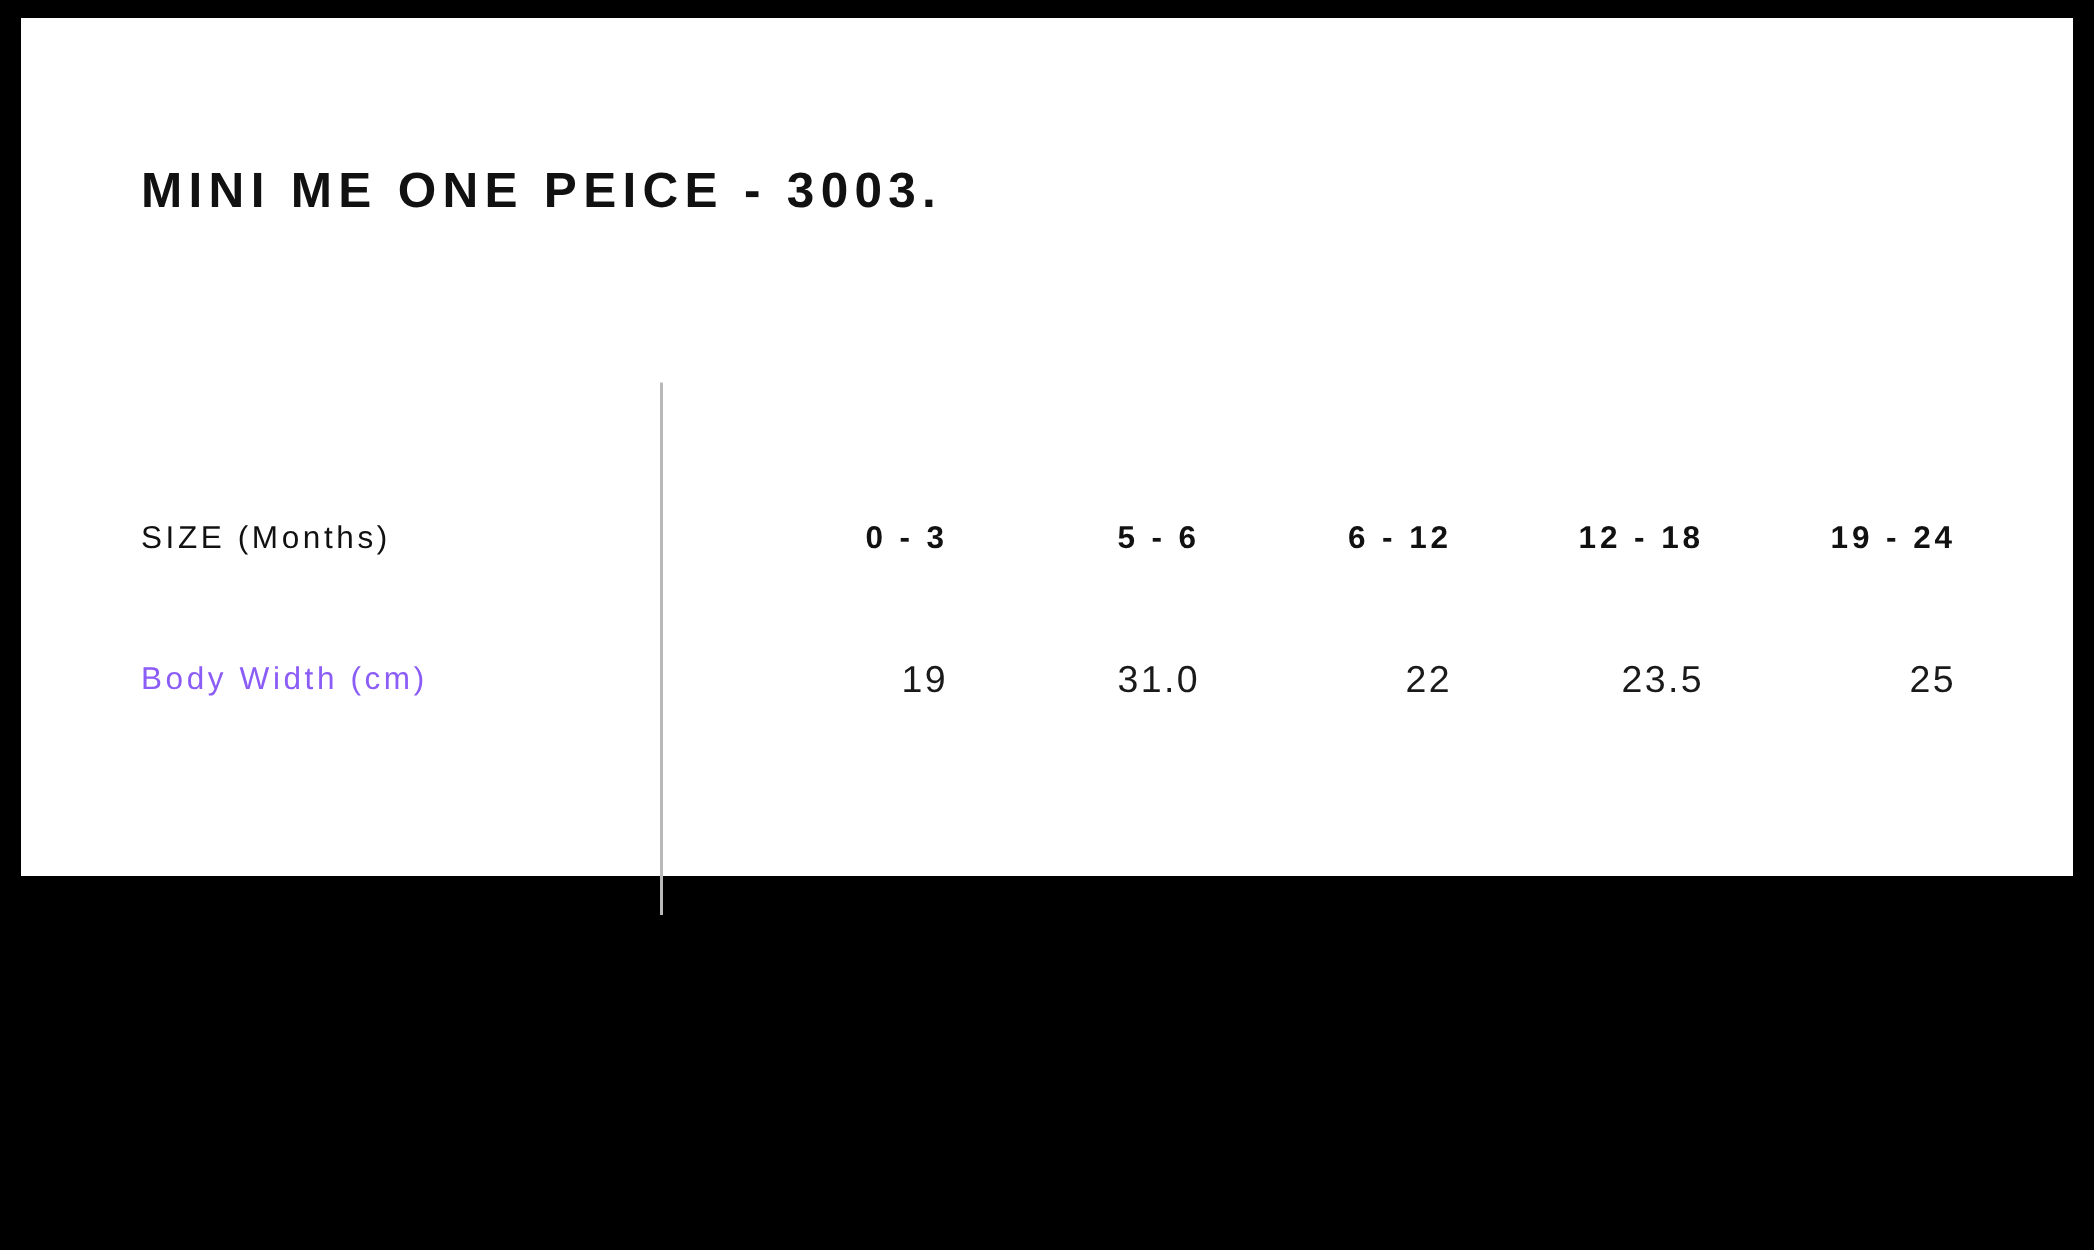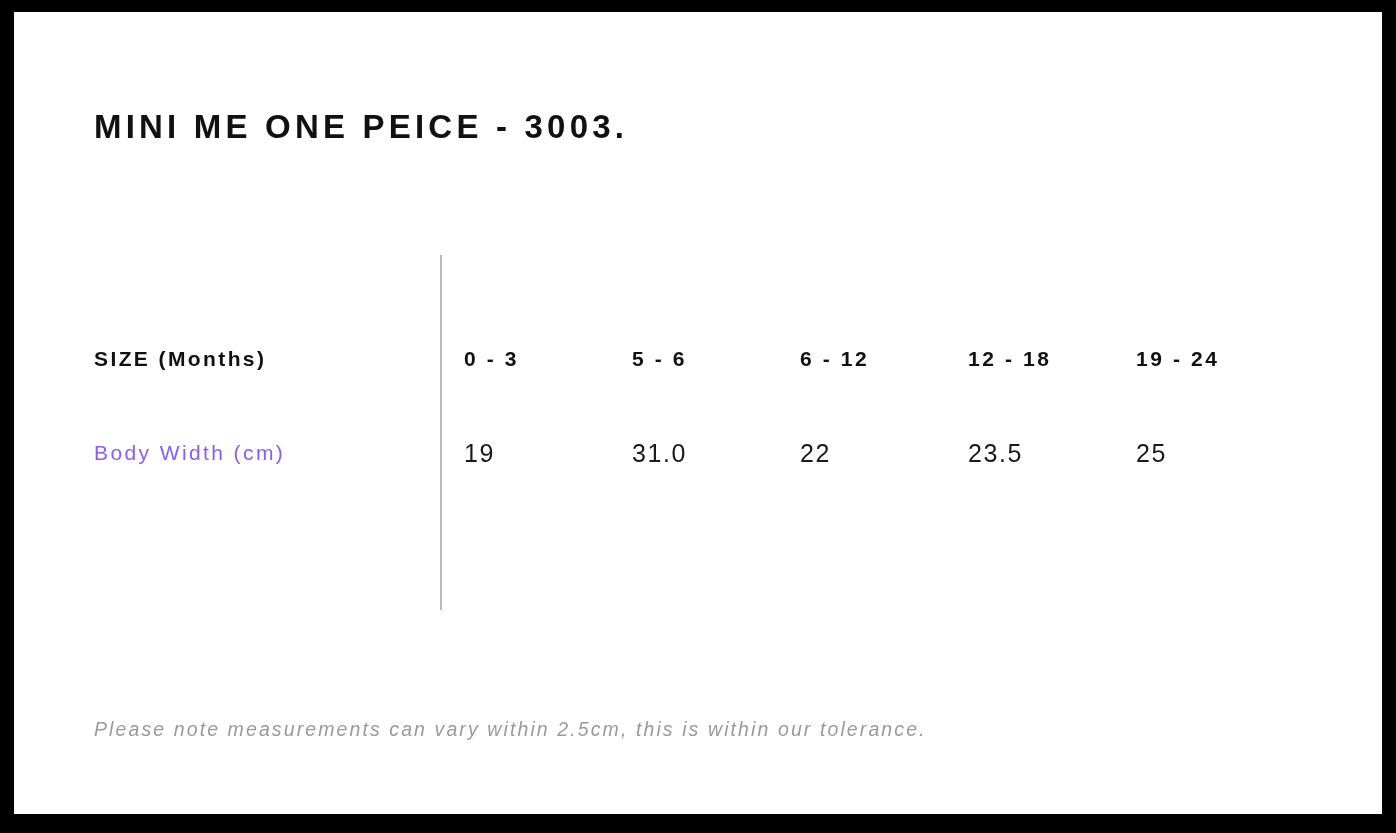--- a/index.html
+++ b/index.html
@@ -11,21 +11,21 @@
     width: 1396px;
     height: 833px;
     font-family: "Liberation Sans", sans-serif;
     overflow: hidden;
   }
   .page {
     position: absolute;
     left: 14px;
     top: 12px;
     width: 1368px;
-    height: 802px;
+    height: 572px;
     background: #ffffff;
     box-sizing: border-box;
   }
   .title {
     position: absolute;
     left: 80px;
     top: 96px;
     font-size: 33px;
     font-weight: bold;
     letter-spacing: 4.2px;
@@ -44,37 +44,37 @@
     position: absolute;
     left: 80px;
     top: 300px;
     width: 1210px;
     border-collapse: collapse;
     table-layout: fixed;
   }
   table.sizes td, table.sizes th {
     padding: 0;
     border: none;
-    text-align: left;
+    text-align: right;
     vertical-align: middle;
     height: 94px;
   }
   table.sizes col.label-col { width: 370px; }
   table.sizes col.val-col { width: 168px; }
 
   .rowlabel {
     text-align: left !important;
     font-size: 21px;
     letter-spacing: 2.4px;
     color: #8b5cf6;
     white-space: nowrap;
   }
   .rowlabel.head {
     color: #111111;
-    font-weight: bold;
+    font-weight: normal;
   }
   .colhead {
     font-size: 21px;
     font-weight: bold;
     letter-spacing: 2.6px;
     color: #111111;
     white-space: nowrap;
   }
   .cellval {
     font-size: 25px;
@@ -126,15 +126,14 @@
         <td class="rowlabel">Body Width (cm)</td>
         <td class="cellval">19</td>
         <td class="cellval">31.0</td>
         <td class="cellval">22</td>
         <td class="cellval">23.5</td>
         <td class="cellval">25</td>
       </tr>
     </tbody>
   </table>
 
-  <div class="note">Please note measurements can vary within 2.5cm, this is within our tolerance.</div>
 
 </div>
 
 </body></html>

